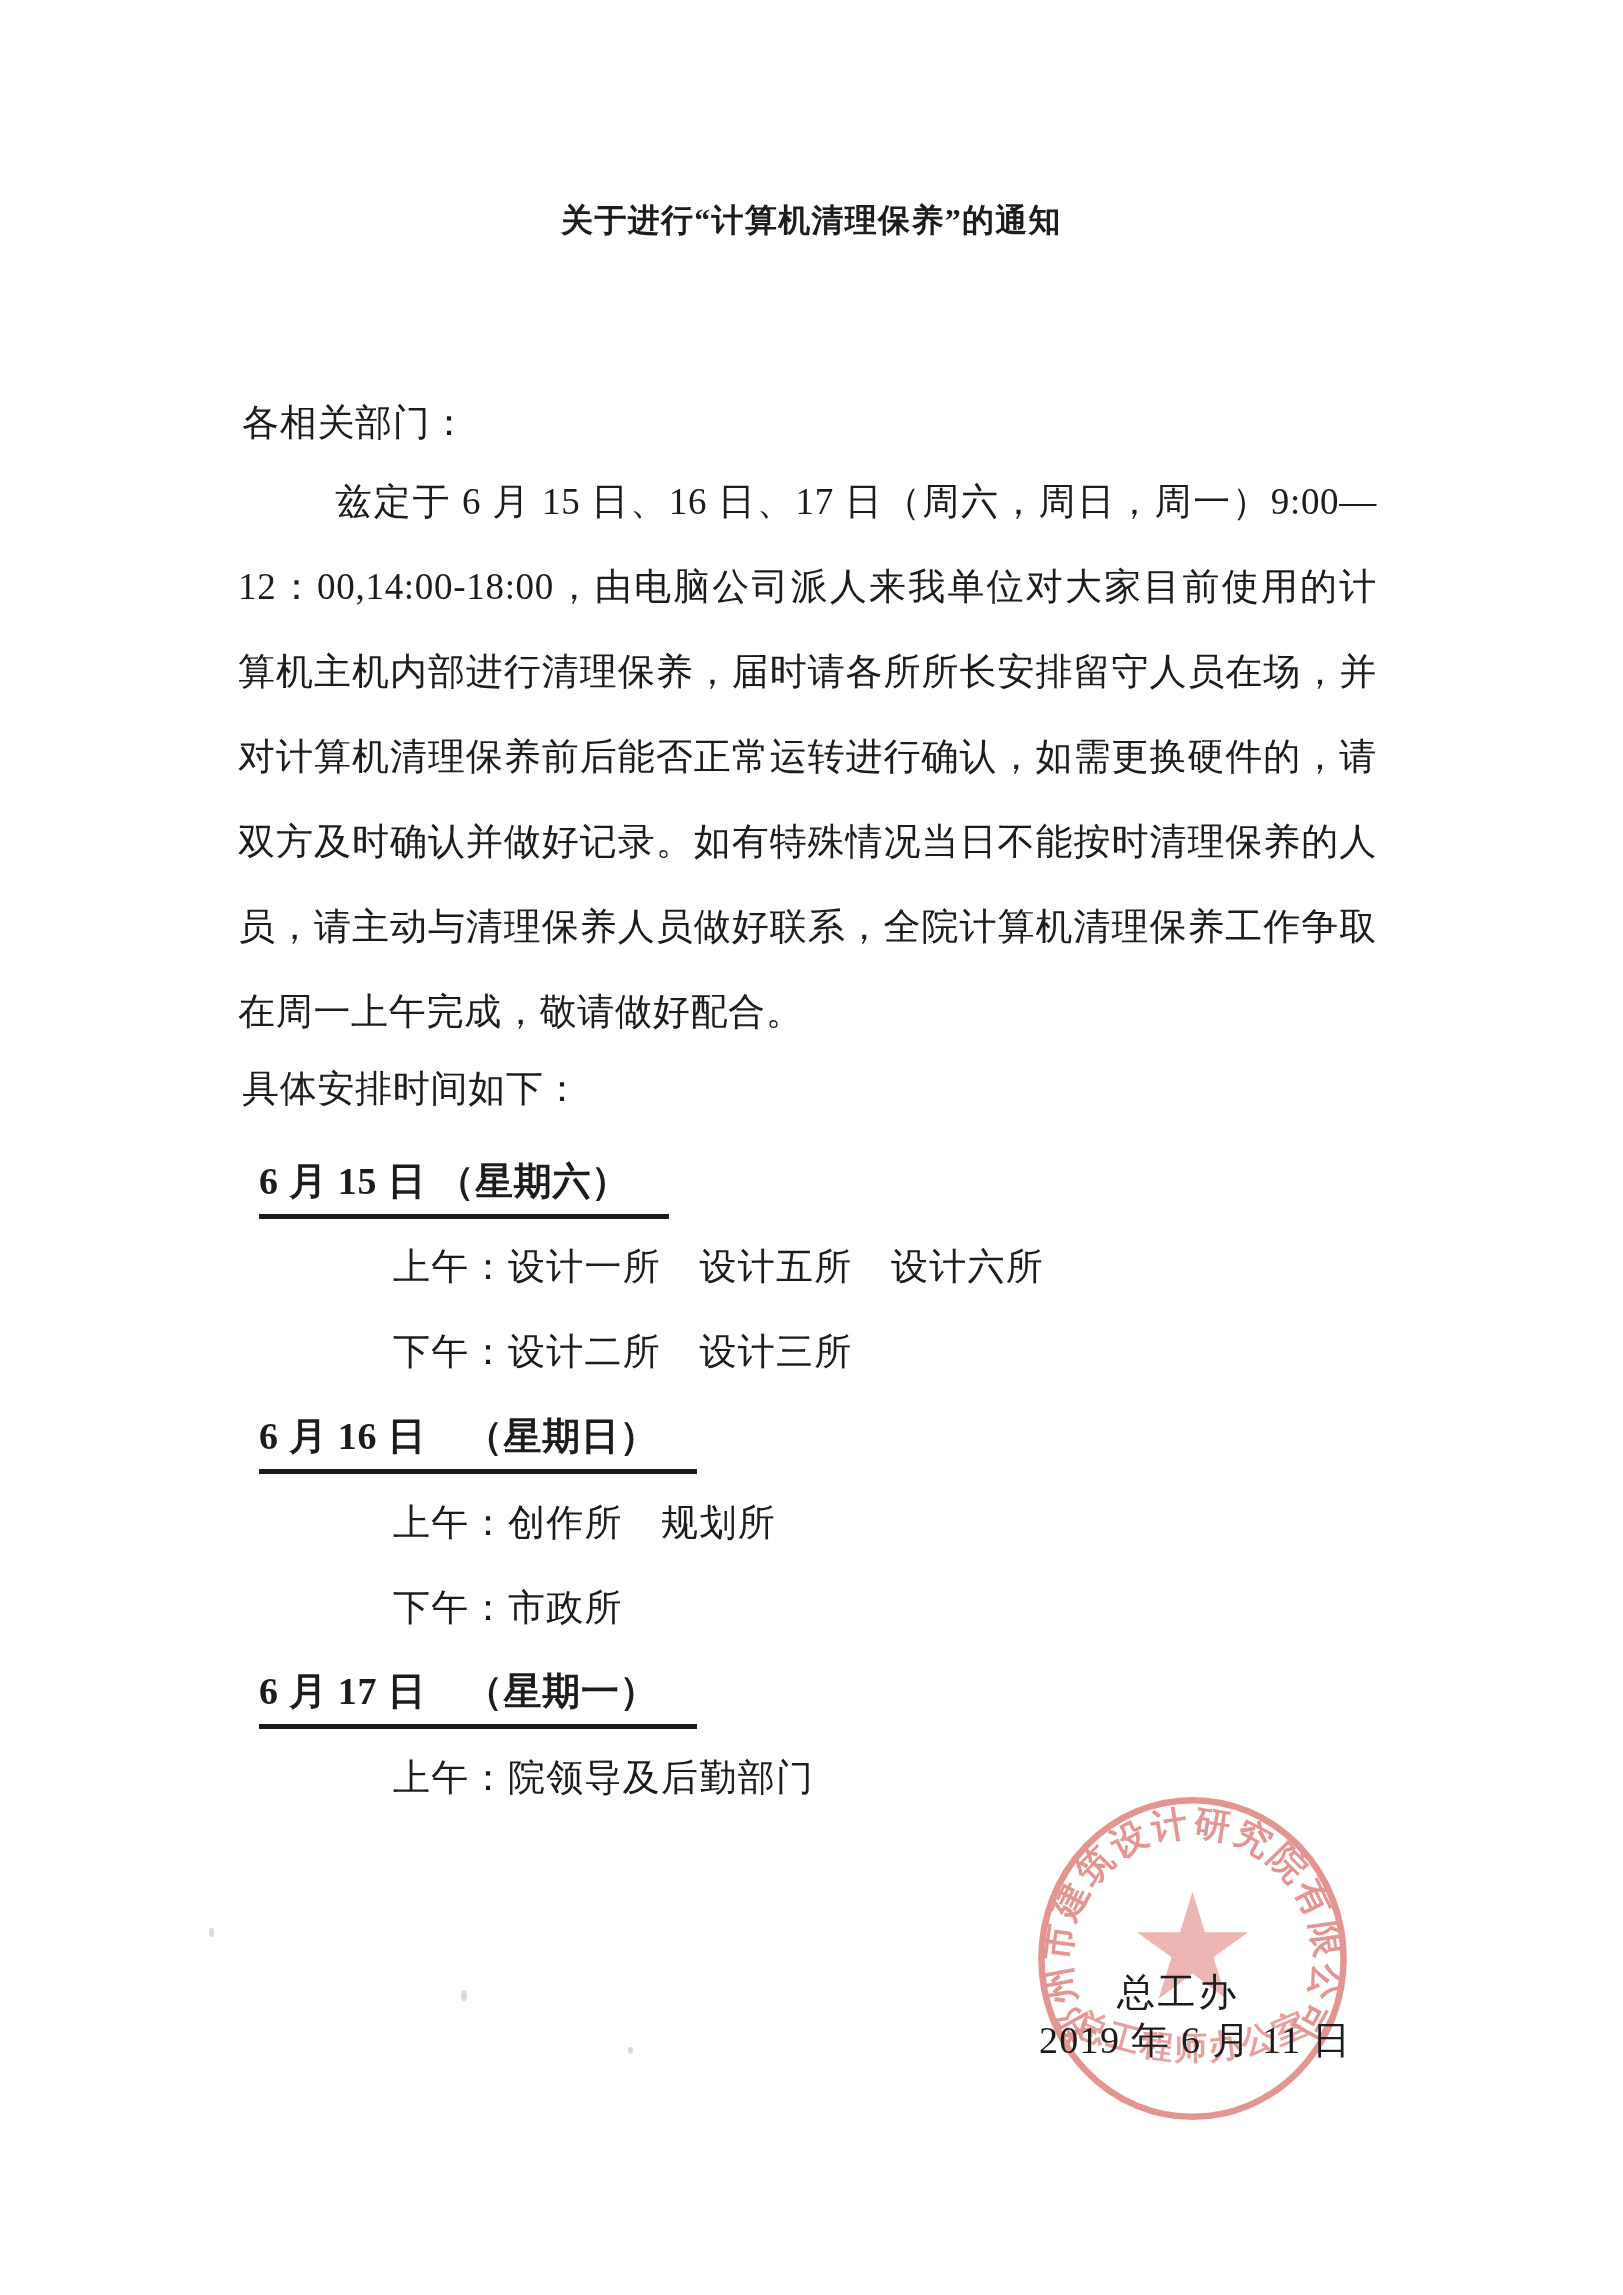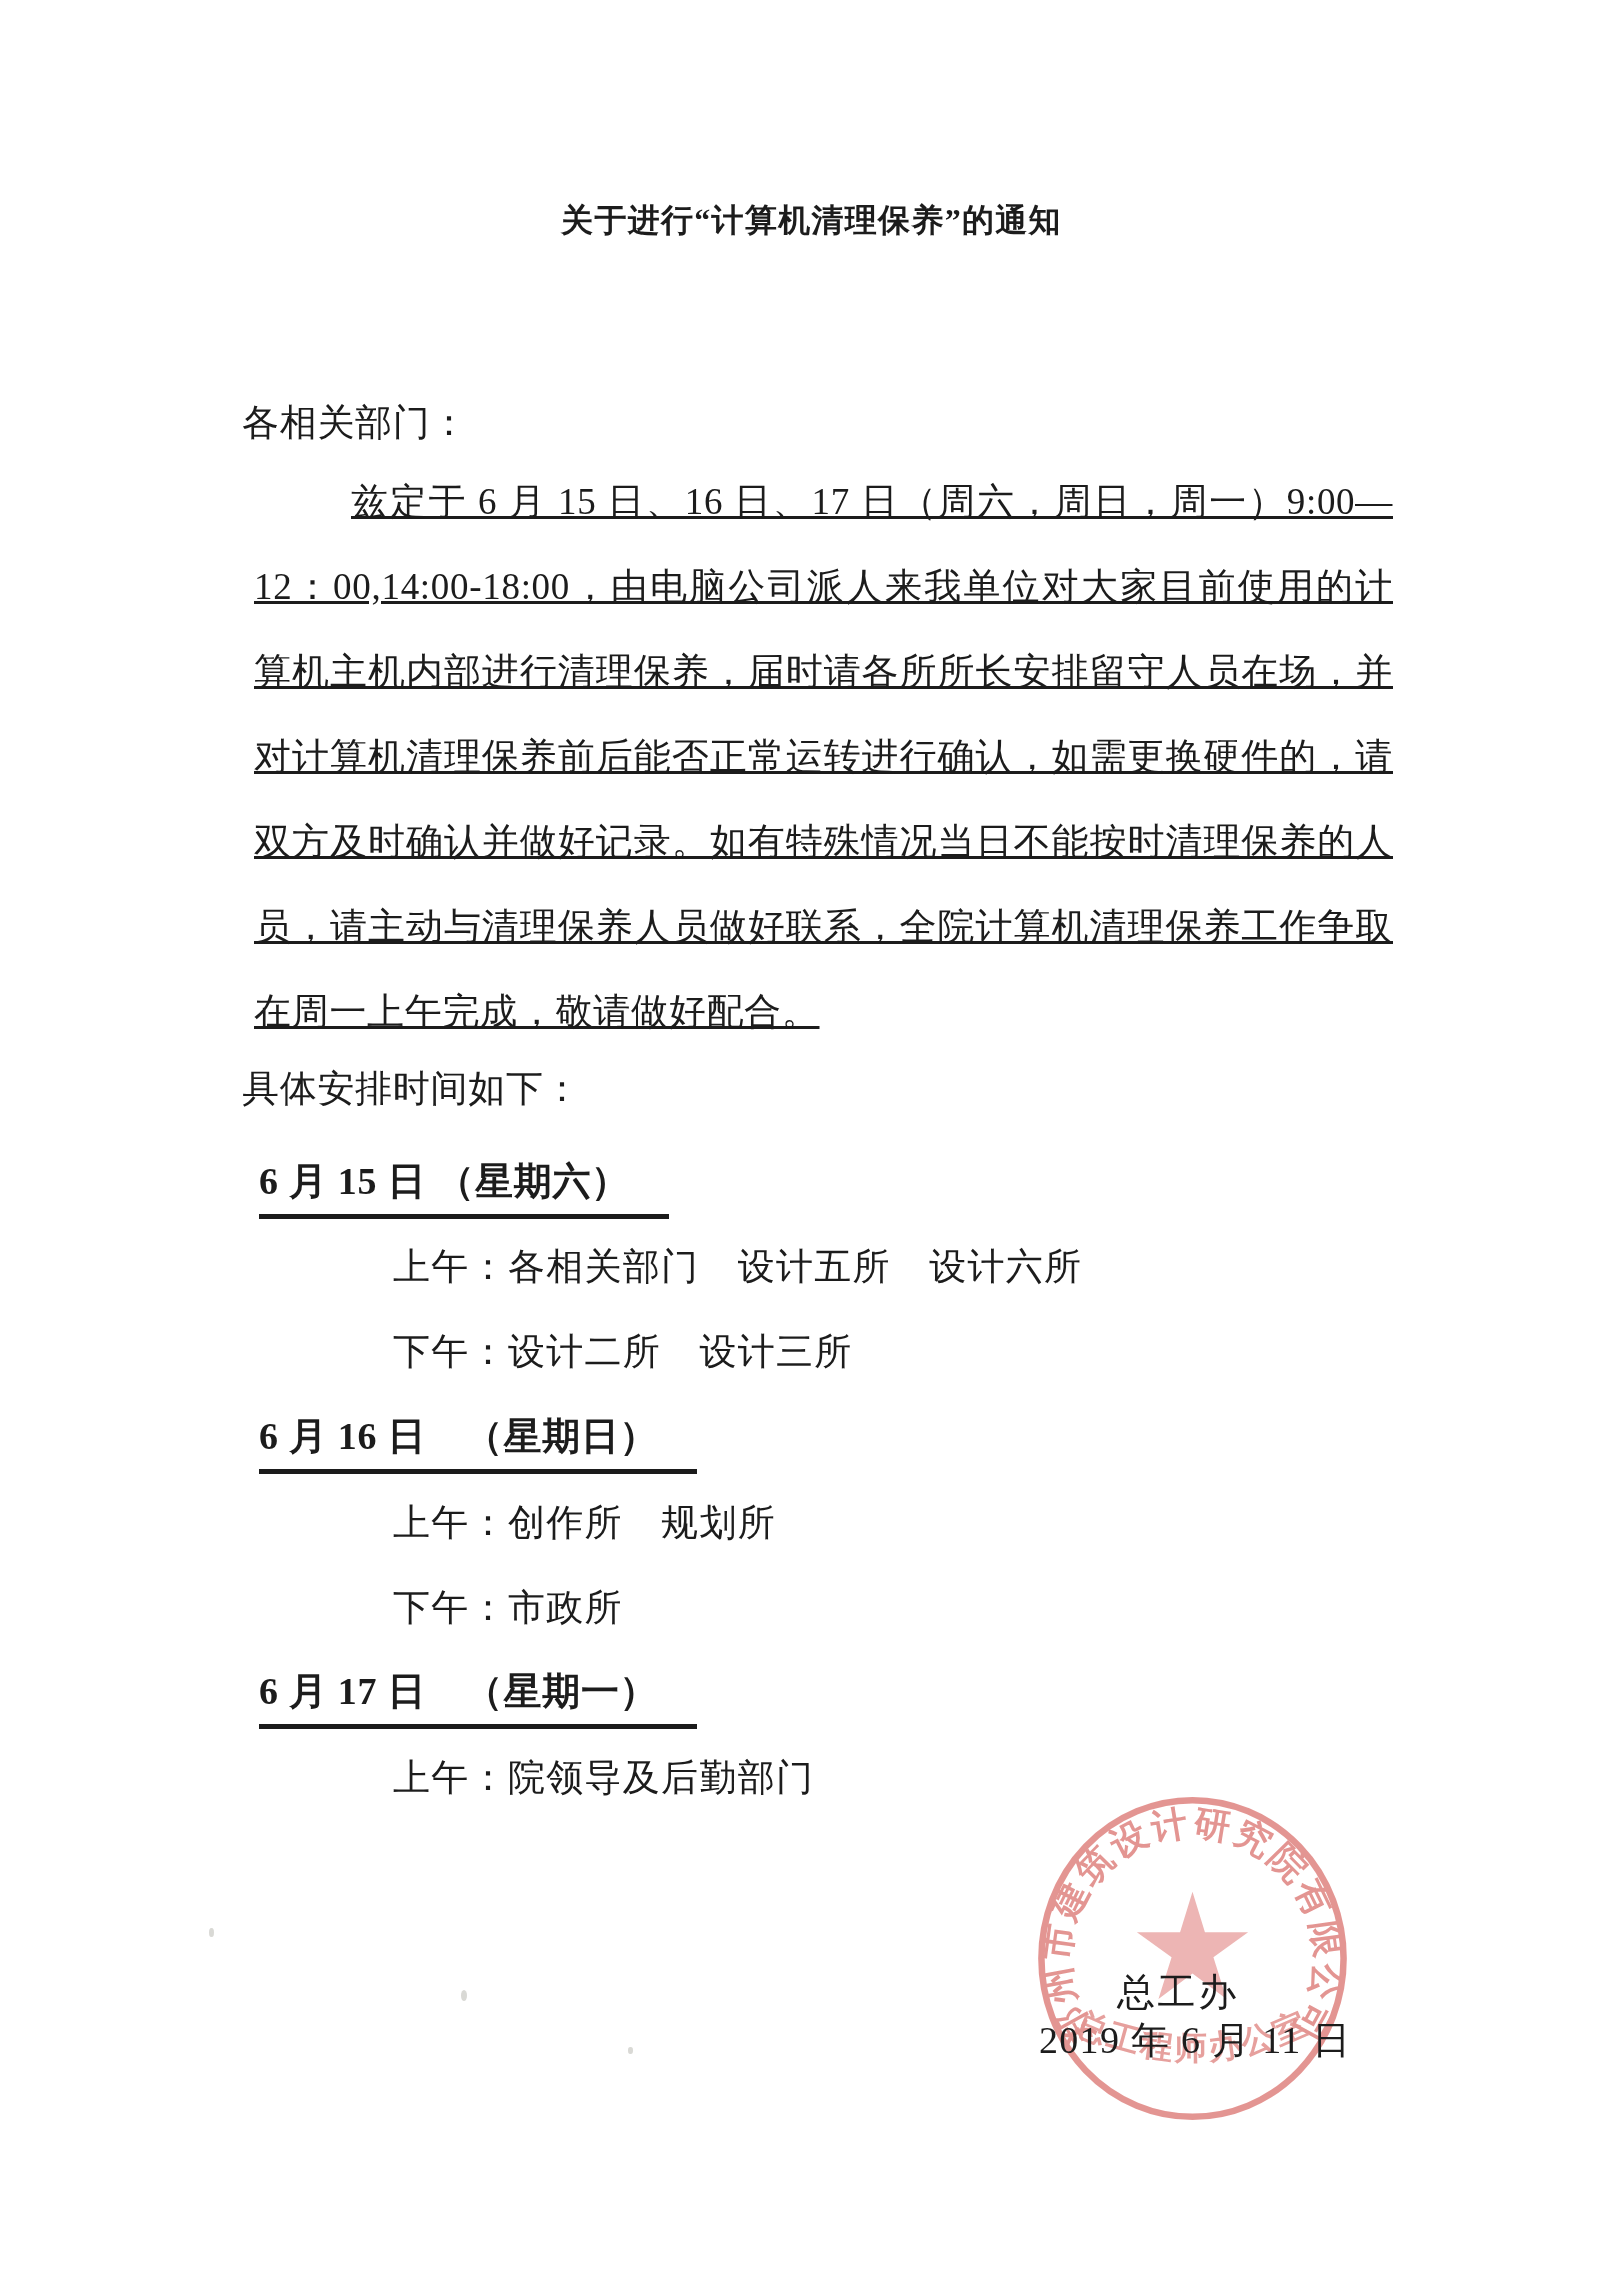--- a/index.html
+++ b/index.html
@@ -13,25 +13,24 @@
   }
   .doc-title{
     position:absolute;top:199px;left:50%;transform:translateX(-50%);
     font-size:32px;font-weight:bold;white-space:nowrap;letter-spacing:1.3px;
   }
   .salutation{
     position:absolute;top:398px;left:242px;
     font-size:37px;letter-spacing:0.7px;white-space:nowrap;
   }
   .body-line{
-    position:absolute;left:254px;width:1139px;
+    position:absolute;left:238px;width:1139px;
     font-size:37px;letter-spacing:0.7px;
     text-align:justify;text-align-last:justify;
     white-space:normal;
-    text-decoration:underline;
   }
   .body-line.first{ text-indent:97px; }
   .body-line.last{ text-align:left;text-align-last:left; }
   .schedule-intro{
     position:absolute;top:1064px;left:242px;
     font-size:37px;letter-spacing:0.7px;white-space:nowrap;
   }
   .day-heading{
     position:absolute;left:239px;
     font-size:38px;font-weight:bold;white-space:nowrap;letter-spacing:0.7px;margin-left:20px;
@@ -74,21 +73,21 @@
   <div class="body-line" style="top:732px">对计算机清理保养前后能否正常运转进行确认，如需更换硬件的，请</div>
   <div class="body-line" style="top:817px">双方及时确认并做好记录。如有特殊情况当日不能按时清理保养的人</div>
   <div class="body-line" style="top:902px">员，请主动与清理保养人员做好联系，全院计算机清理保养工作争取</div>
   <div class="body-line last" style="top:987px">在周一上午完成，敬请做好配合。</div>
 
   <div class="schedule-intro">具体安排时间如下：</div>
 
   <div class="day-heading" style="top:1156px">
     <span class="underline">6 月 15 日 （星期六）</span>
   </div>
-  <div class="slot-line" style="top:1242px">上午：各相关部门　设计五所　设计六所</div>
+  <div class="slot-line" style="top:1242px">上午：设计一所　设计五所　设计六所</div>
   <div class="slot-line" style="top:1327px">下午：设计二所　设计三所</div>
 
   <div class="day-heading" style="top:1411px">
     <span class="underline">6 月 16 日　（星期日）</span>
   </div>
   <div class="slot-line" style="top:1498px">上午：创作所　规划所</div>
   <div class="slot-line" style="top:1583px">下午：市政所</div>
 
   <div class="day-heading" style="top:1666px">
     <span class="underline">6 月 17 日　（星期一）</span>

